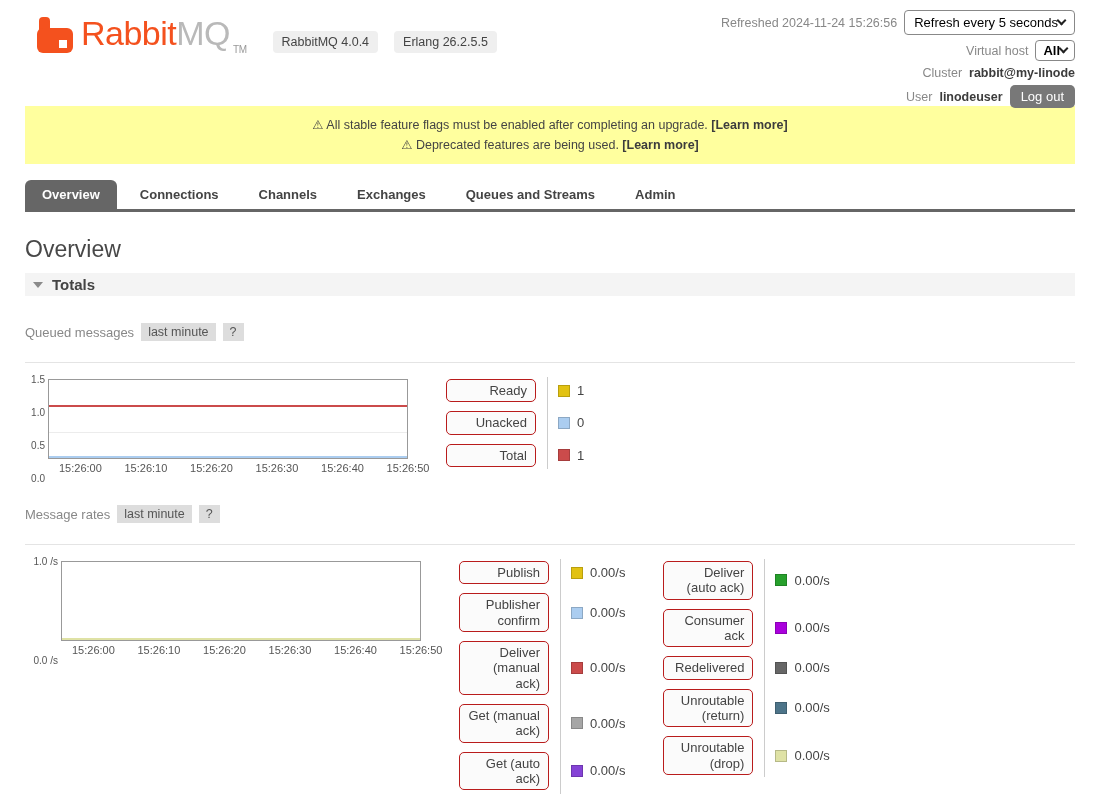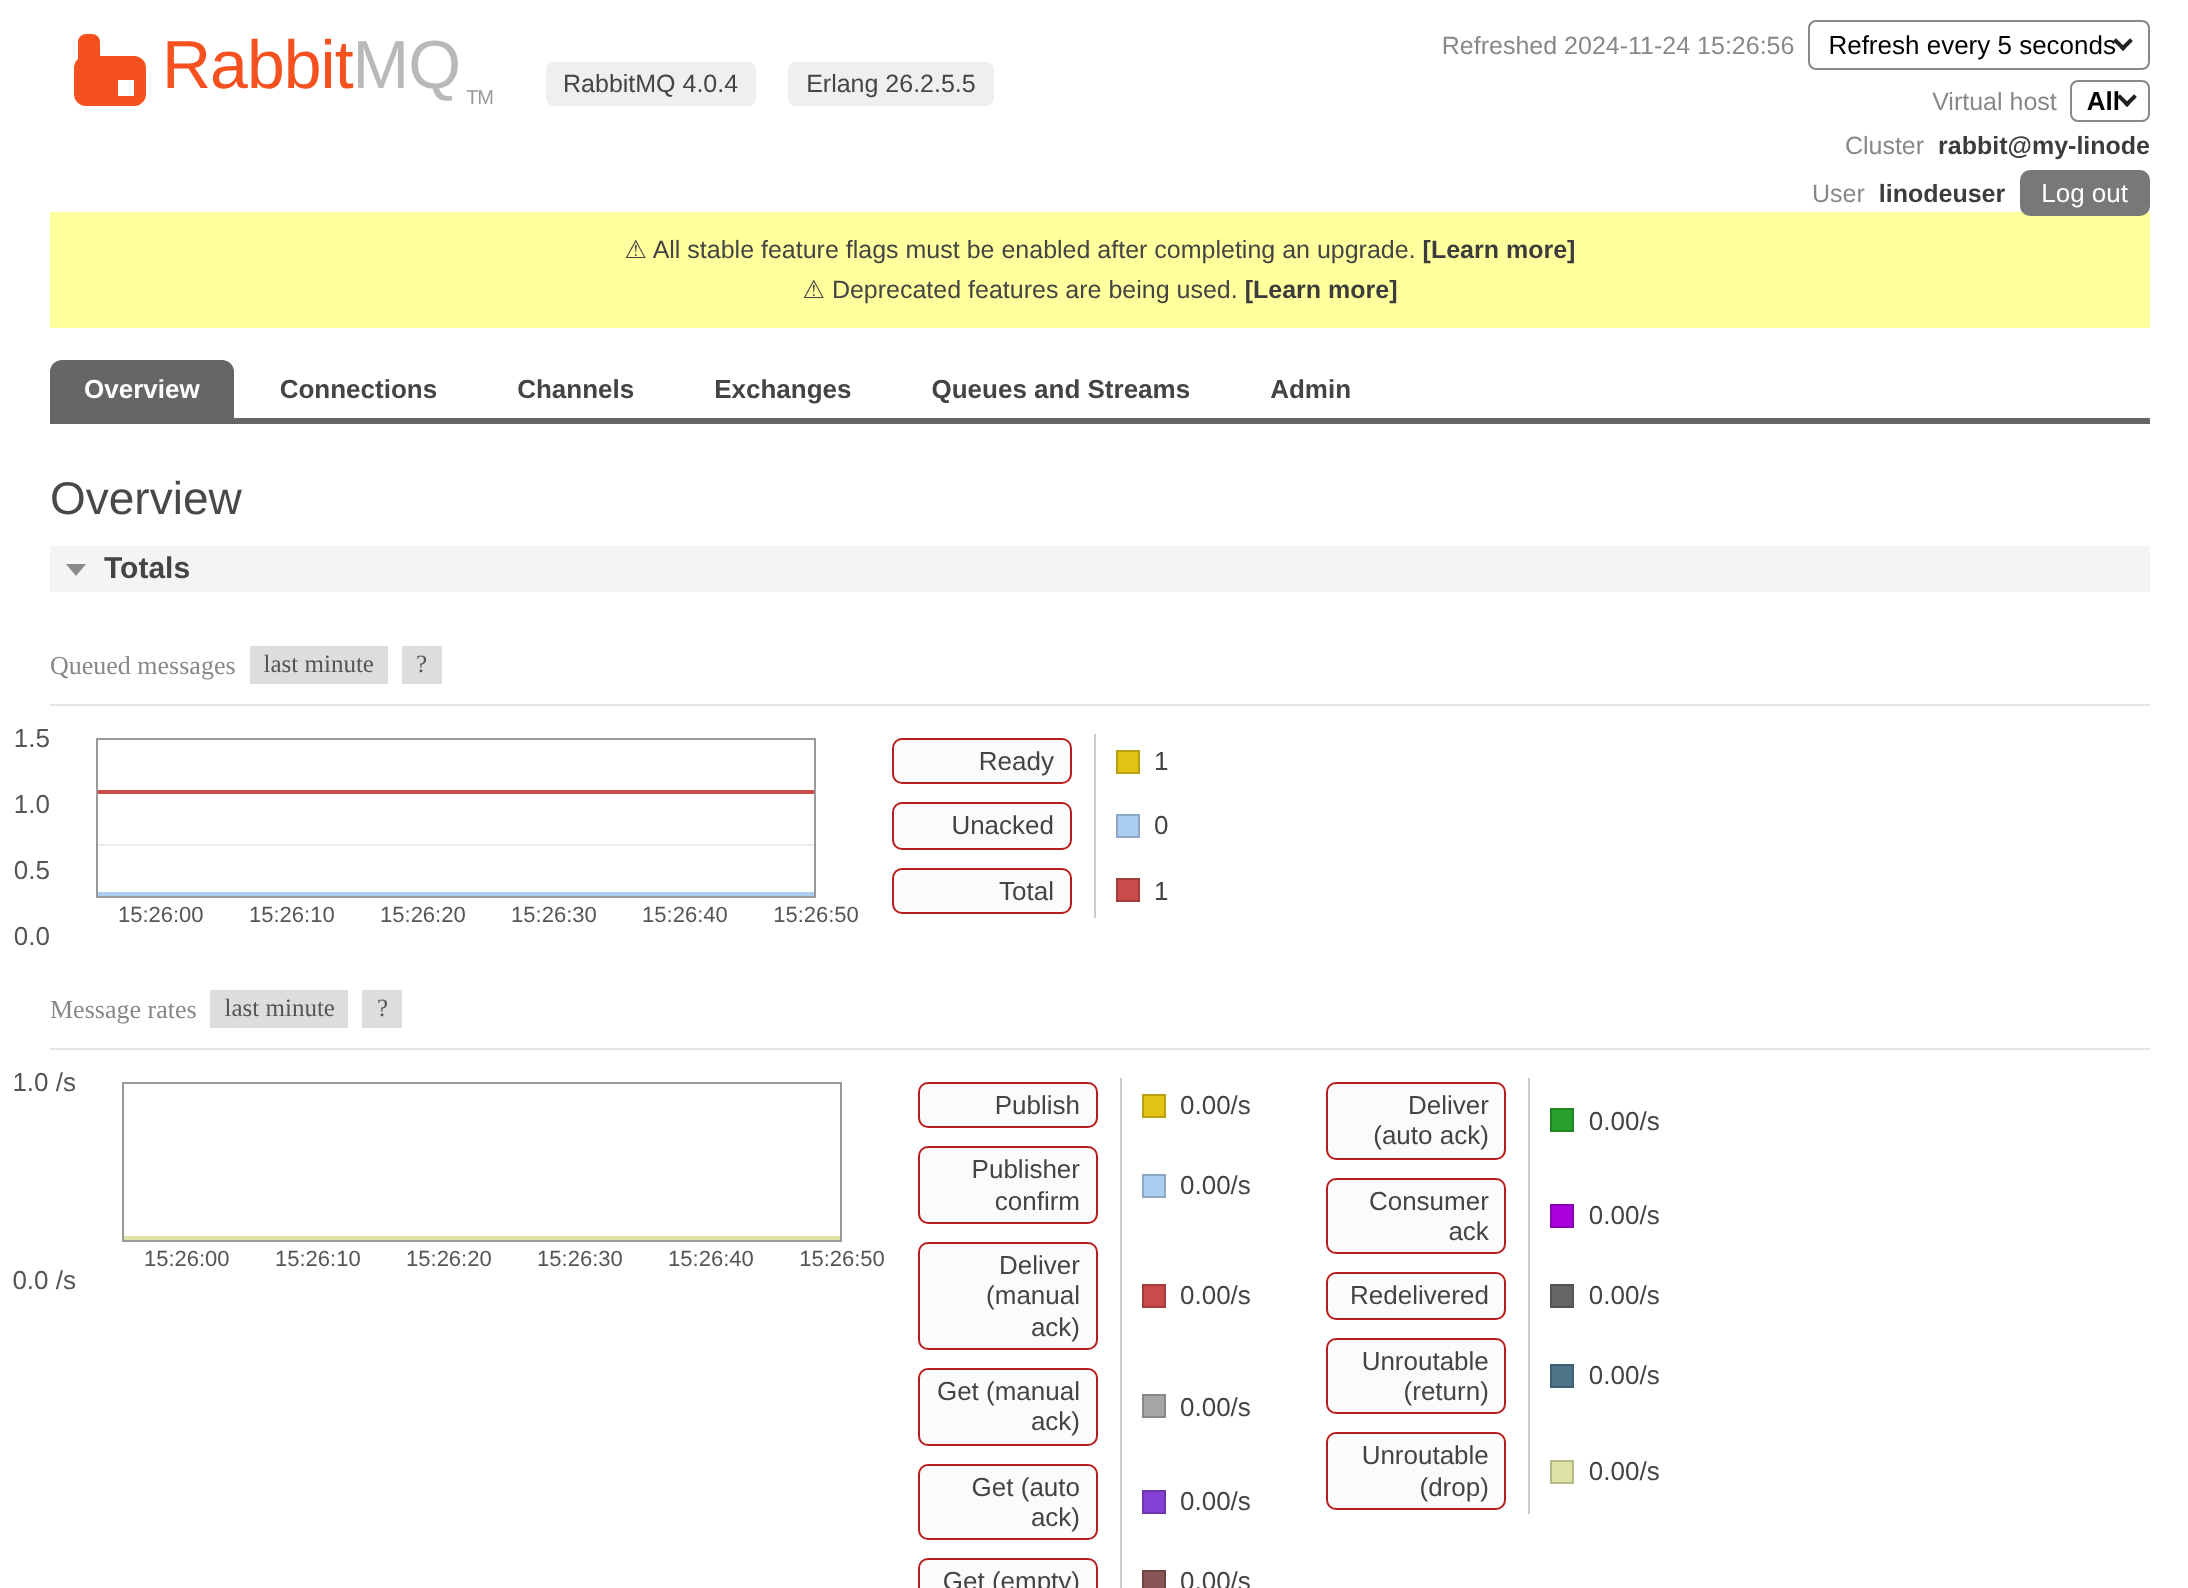--- a/index.html
+++ b/index.html
@@ -31,28 +31,28 @@
   .learn-more { font-weight: bold; color: #3c3c3c; cursor: pointer; text-decoration: none; }
   
   .tabs { margin: 16px 19px 0 25px; border-bottom: 3px solid #666; display: flex; }
   .tab { padding: 7px 17px; margin-right: 6px; font-size: 13px; font-weight: bold; color: #444; cursor: pointer; text-decoration: none; white-space: nowrap; }
   .tab.active { background: #666; color: #fff; border-radius: 6px 6px 0 0; }
   
   main { padding: 0 19px 30px 25px; }
   h1 { font-size: 23px; font-weight: normal; color: #484848; margin: 24px 0 10px; }
   .totals-bar { background: #f4f4f4; display: flex; align-items: center; gap: 9px; padding: 3px 8px; font-size: 15px; font-weight: bold; color: #444; cursor: pointer; }
   .tri { width: 0; height: 0; border-left: 5px solid transparent; border-right: 5px solid transparent; border-top: 6px solid #8a8a8a; }
-  .section-head { display: flex; align-items: center; gap: 7px; margin-top: 27px; padding-bottom: 10px; border-bottom: 1px solid #e4e4e4; font-size: 13px; color: #888; font-family: Liberation Serif, serif; }
+  .section-head { display: flex; align-items: center; gap: 7px; margin-top: 27px; padding-bottom: 21px; border-bottom: 1px solid #e4e4e4; font-size: 13px; color: #888; }
   .pill { background: #ddd; padding: 2px 7px; color: #555; font-size: 12.5px; cursor: pointer; }
   
   .chart-row { display: flex; gap: 38px; align-items: flex-start; margin-top: 16px; }
   .chart { display: flex; flex: none; }
   .ycol { position: relative; width: 20px; margin-right: 3px; flex: none; }
   .chart.wide-y .ycol { width: 33px; }
-  .ycol span { position: absolute; right: 20px; transform: translateY(-50%); font-size: 13px; color: #555; white-space: nowrap; }
+  .ycol span { position: absolute; right: 0; transform: translateY(-50%); font-size: 10px; color: #555; white-space: nowrap; }
   .plot { position: relative; width: 360px; height: 80px; border: 1px solid #999; background: #fff; overflow: hidden; }
   .gridline { position: absolute; left: 0; right: 0; height: 1px; background: #ececec; }
   .series-line { position: absolute; left: 0; right: 0; height: 2px; }
   .x-ticks { position: relative; height: 16px; margin-top: 3px; width: 360px; }
   .x-ticks span { position: absolute; transform: translateX(-50%); font-size: 11px; color: #555; white-space: nowrap; }
   
   .legend { position: relative; display: grid; grid-template-columns: 90px auto; column-gap: 22px; row-gap: 9px; align-items: center; align-content: start; }
   .legend::before { content: ""; position: absolute; left: 101px; top: -2px; bottom: -2px; width: 1px; background: #ccc; }
   .legend-label { background: #fbfbfb; border: 1px solid #b91c1c; border-radius: 5px; padding: 3px 8px; text-align: right; font-size: 13px; color: #444; line-height: 1.18; font-family: inherit; cursor: pointer; }
   .legend-val { display: flex; align-items: center; gap: 7px; font-size: 13px; color: #444; }

